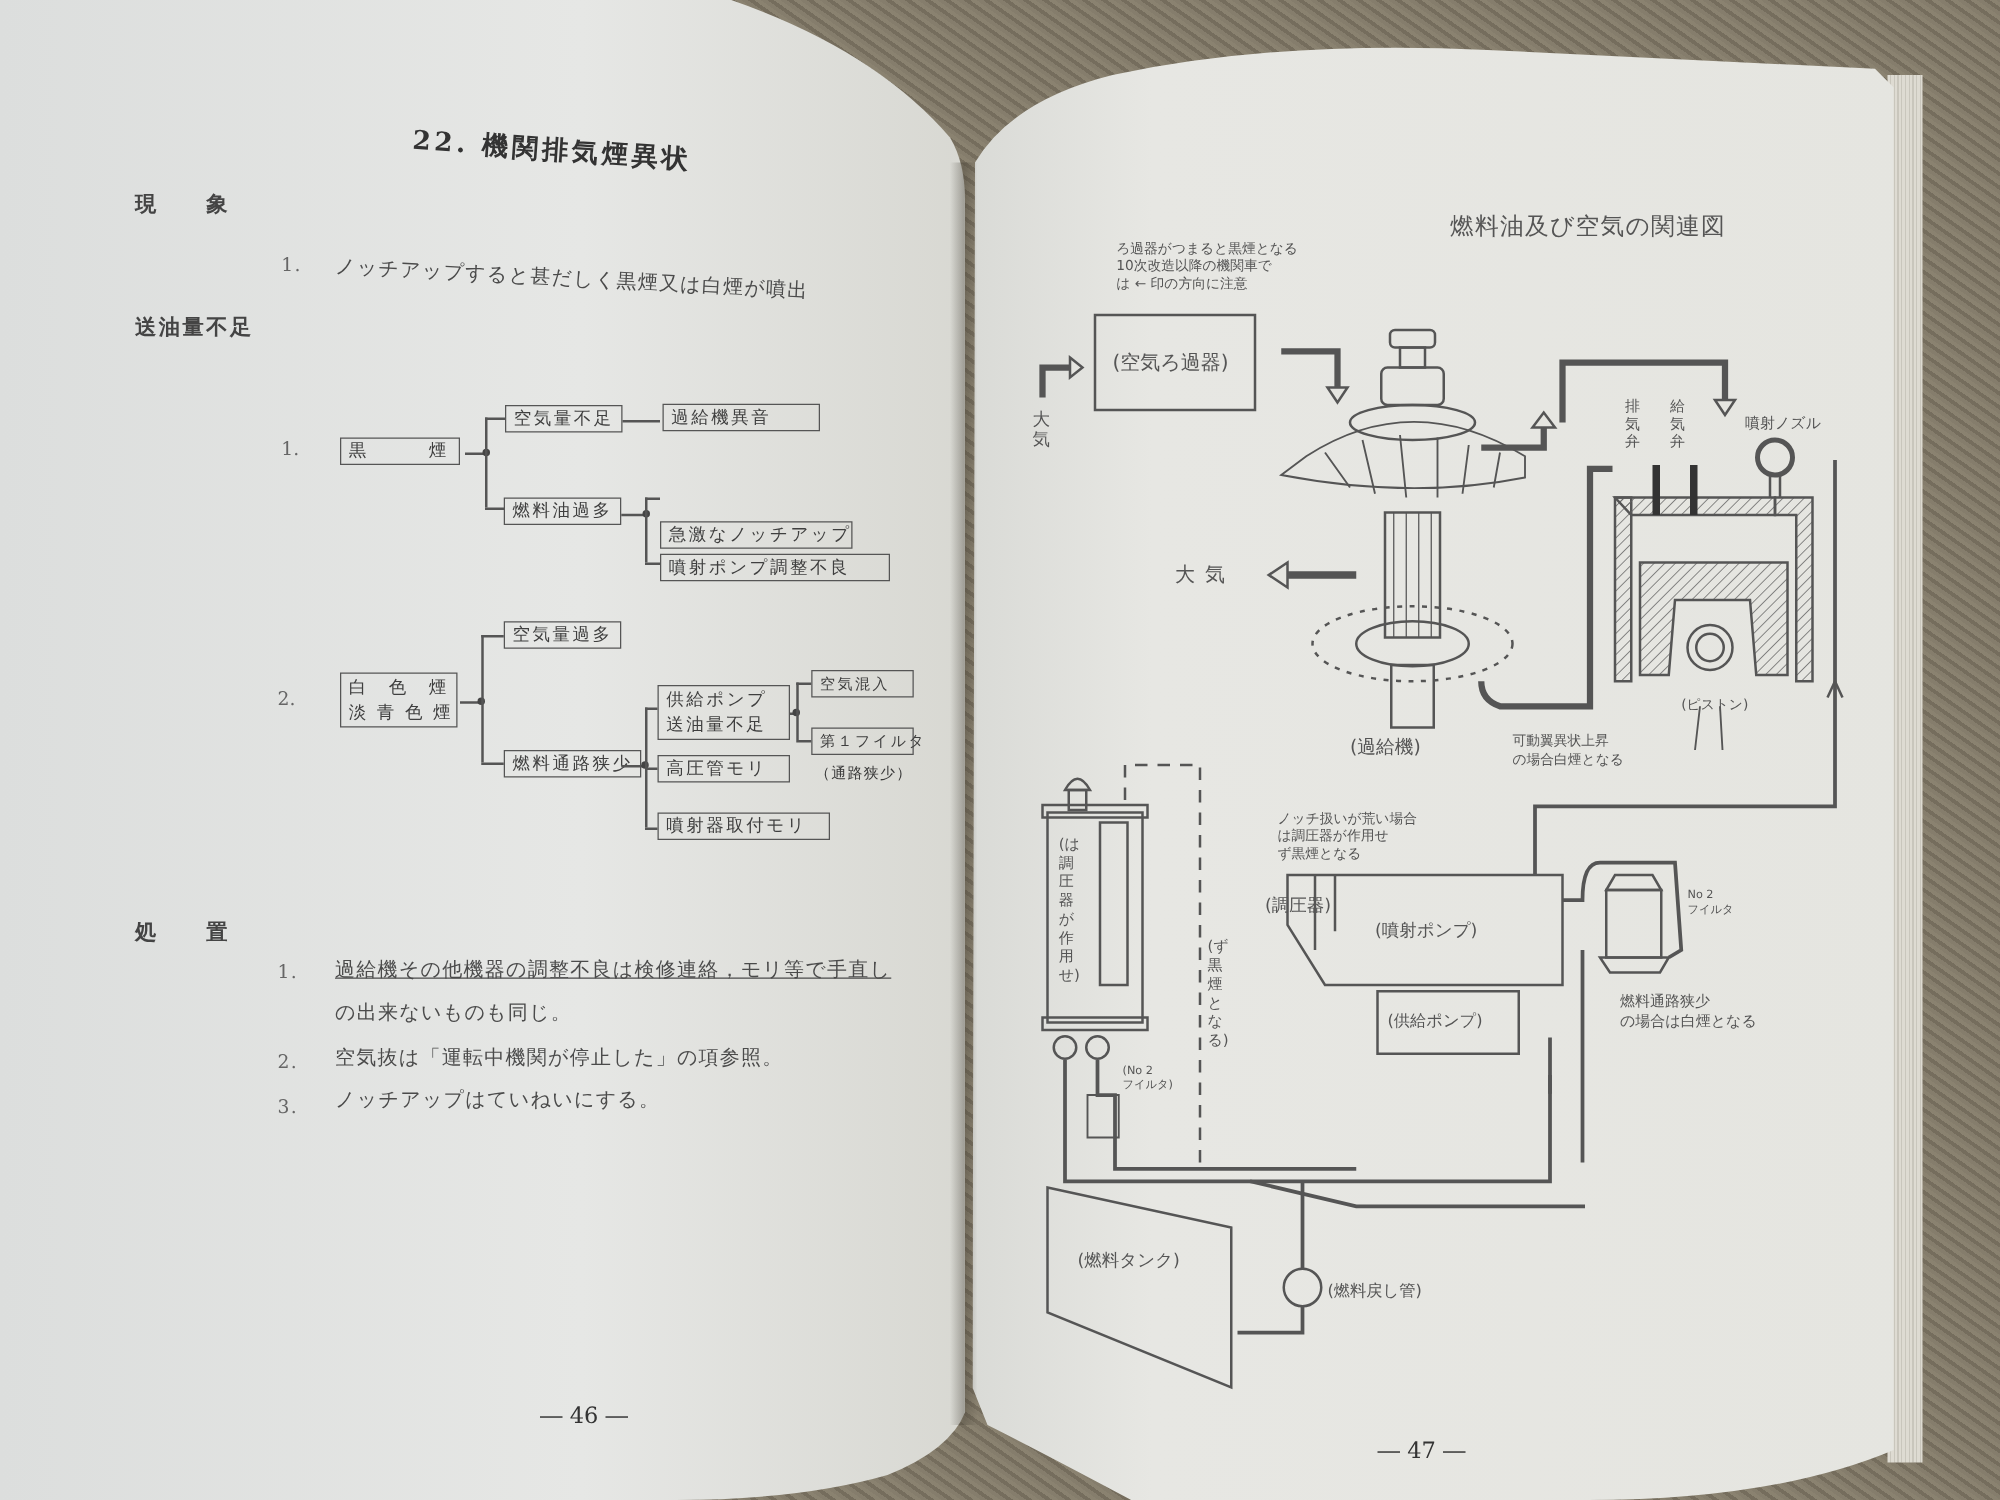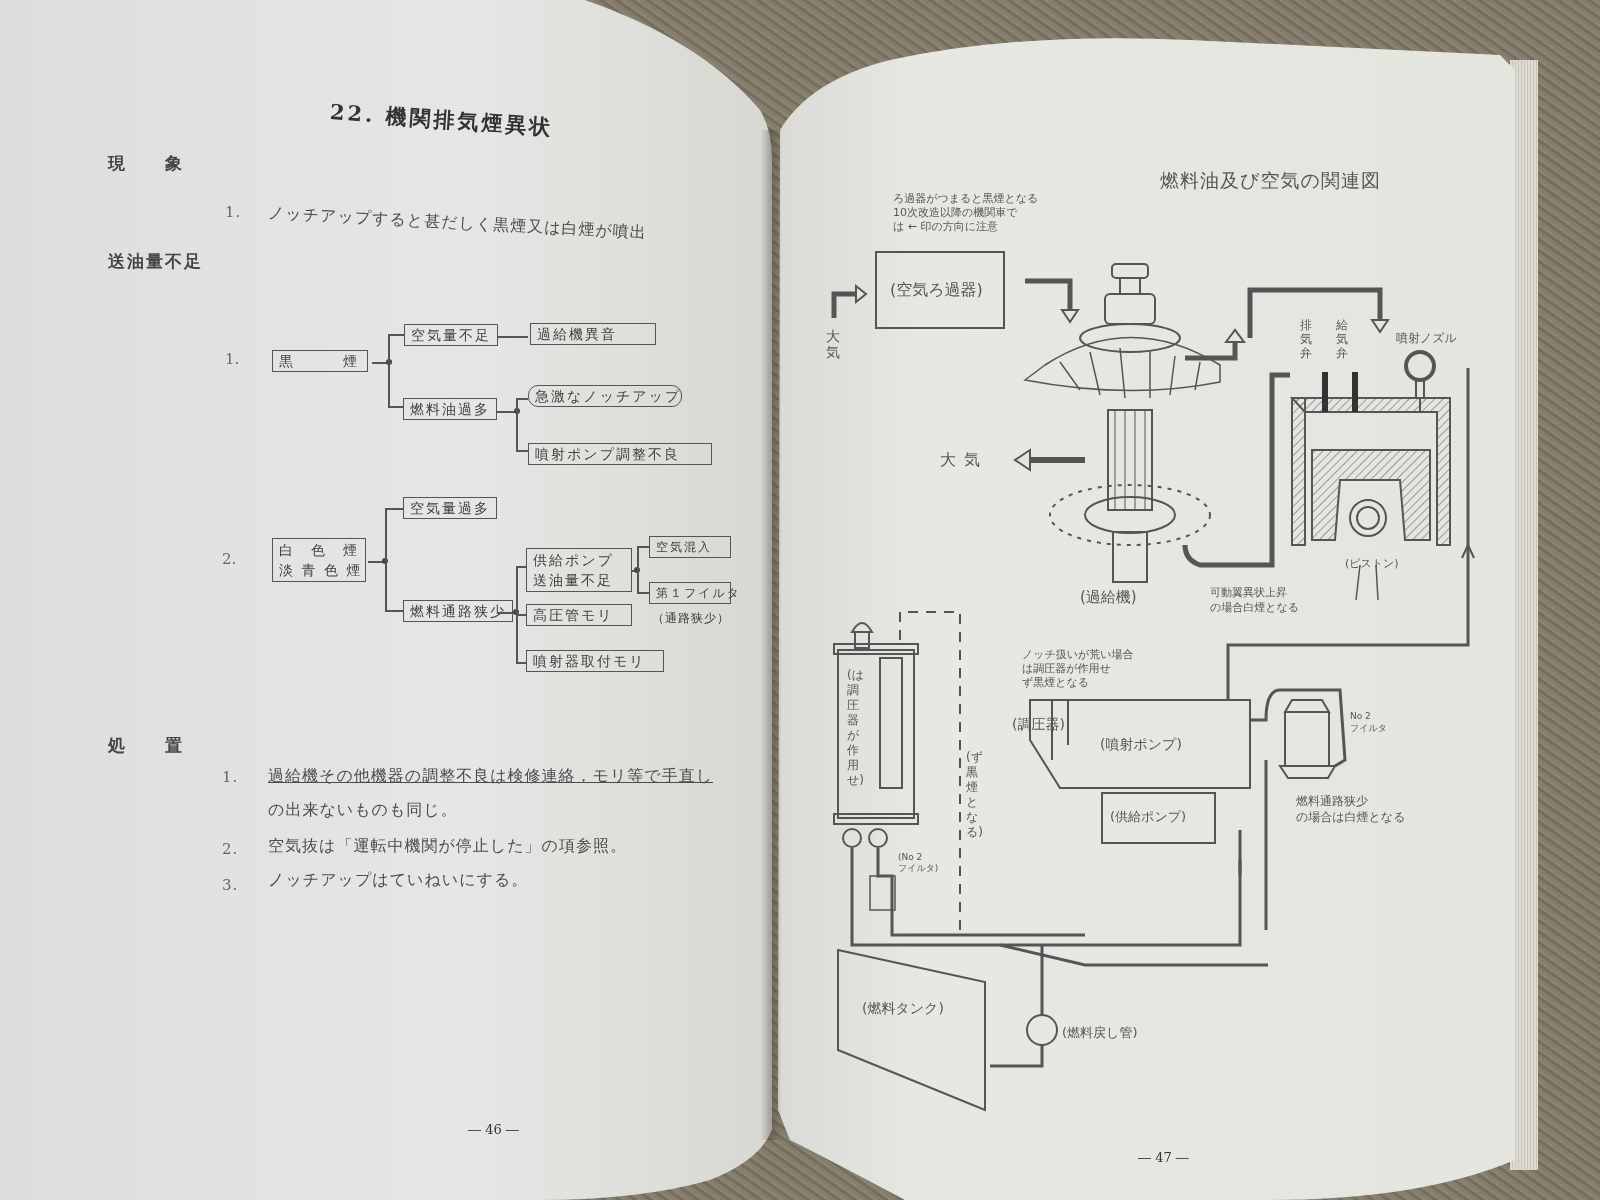--- a/index.html
+++ b/index.html
@@ -20,21 +20,21 @@
      background:linear-gradient(90deg,rgba(0,0,0,0) 0%,rgba(60,55,45,.35) 50%,rgba(0,0,0,0) 100%);}
   .t{position:absolute;white-space:nowrap;}
   .title{left:330px;top:98px;font-size:21px;font-weight:bold;letter-spacing:3px;transform:rotate(4deg);transform-origin:left;color:#333;}
   .sec{font-size:17px;font-weight:bold;color:#444;letter-spacing:2px;font-family:"DejaVu Sans",sans-serif;}
   .body{font-size:16px;color:#4b4b4b;letter-spacing:1px;}
   .num{font-size:15px;color:#666;}
   .box{position:absolute;border:1.5px solid #555;font-size:14px;color:#3f3f3f;padding:1px 6px;line-height:18px;white-space:nowrap;letter-spacing:2px;background:transparent;}
   .line{position:absolute;background:#555;}
   .dot{position:absolute;width:6px;height:6px;border-radius:50%;background:#444;}
   .hand{font-family:"DejaVu Sans",sans-serif;color:#555;}
-  .pagenum{font-size:13px;color:#333;margin-left:36px;}
+  .pagenum{font-size:18px;color:#333;}
   svg{position:absolute;left:0;top:0;}
 </style>
 </head>
 <body>
 
 <div class="carpet"></div>
 <div class="page-edges"></div>
 
 <div class="page page-left">
   <div class="t title">22. 機関排気煙異状</div>
@@ -53,21 +53,21 @@
   <div class="line" style="left:388px;top:406px;width:16px;height:1.5px;"></div>
   <div class="box" style="left:404px;top:324px;">空気量不足</div>
   <div class="line" style="left:498px;top:336px;width:30px;height:1.5px;"></div>
   <div class="box" style="left:530px;top:323px;width:112px;">過給機異音</div>
   <div class="box" style="left:403px;top:398px;">燃料油過多</div>
   <div class="line" style="left:497px;top:411px;width:20px;height:1.5px;"></div>
   <div class="dot" style="left:514px;top:408px;"></div>
   <div class="line" style="left:516px;top:398px;width:1.5px;height:52px;"></div>
   <div class="line" style="left:516px;top:398px;width:12px;height:1.5px;"></div>
   <div class="line" style="left:516px;top:450px;width:12px;height:1.5px;"></div>
-  <div class="box" style="left:528px;top:385px;width:140px;border-radius:10px;">急激なノッチアップ</div>
+  <div class="box" style="left:528px;top:417px;width:140px;">急激なノッチアップ</div>
   <div class="box" style="left:528px;top:443px;width:170px;">噴射ポンプ調整不良</div>
 
   <div class="t num" style="left:222px;top:550px;">2.</div>
   <div class="box" style="left:272px;top:538px;width:80px;line-height:20px;">
     <div>白　色　煙</div>
     <div>淡 青 色 煙</div>
   </div>
   <div class="line" style="left:368px;top:561px;width:17px;height:1.5px;"></div>
   <div class="dot" style="left:382px;top:558px;"></div>
   <div class="line" style="left:385px;top:508px;width:1.5px;height:102px;"></div>

